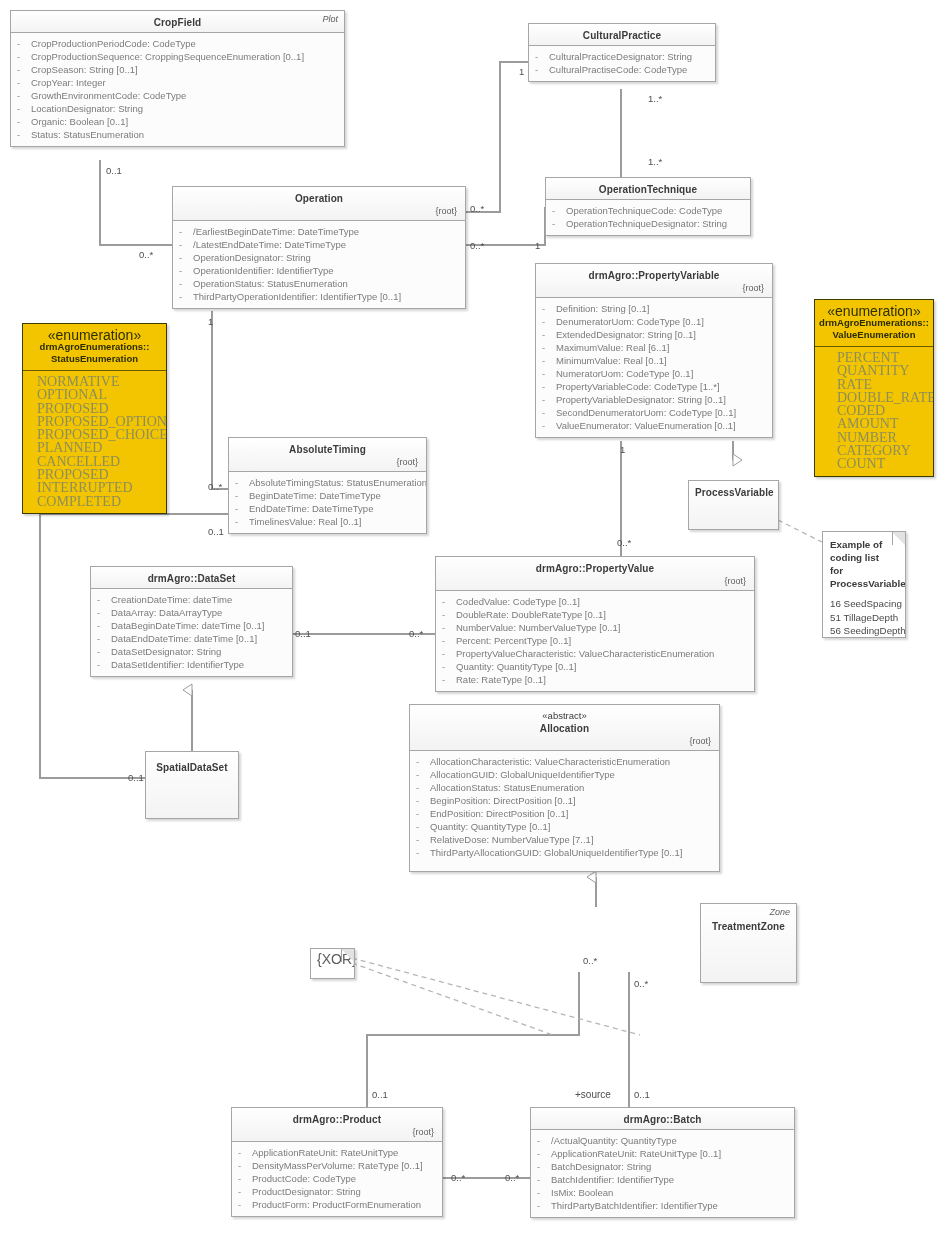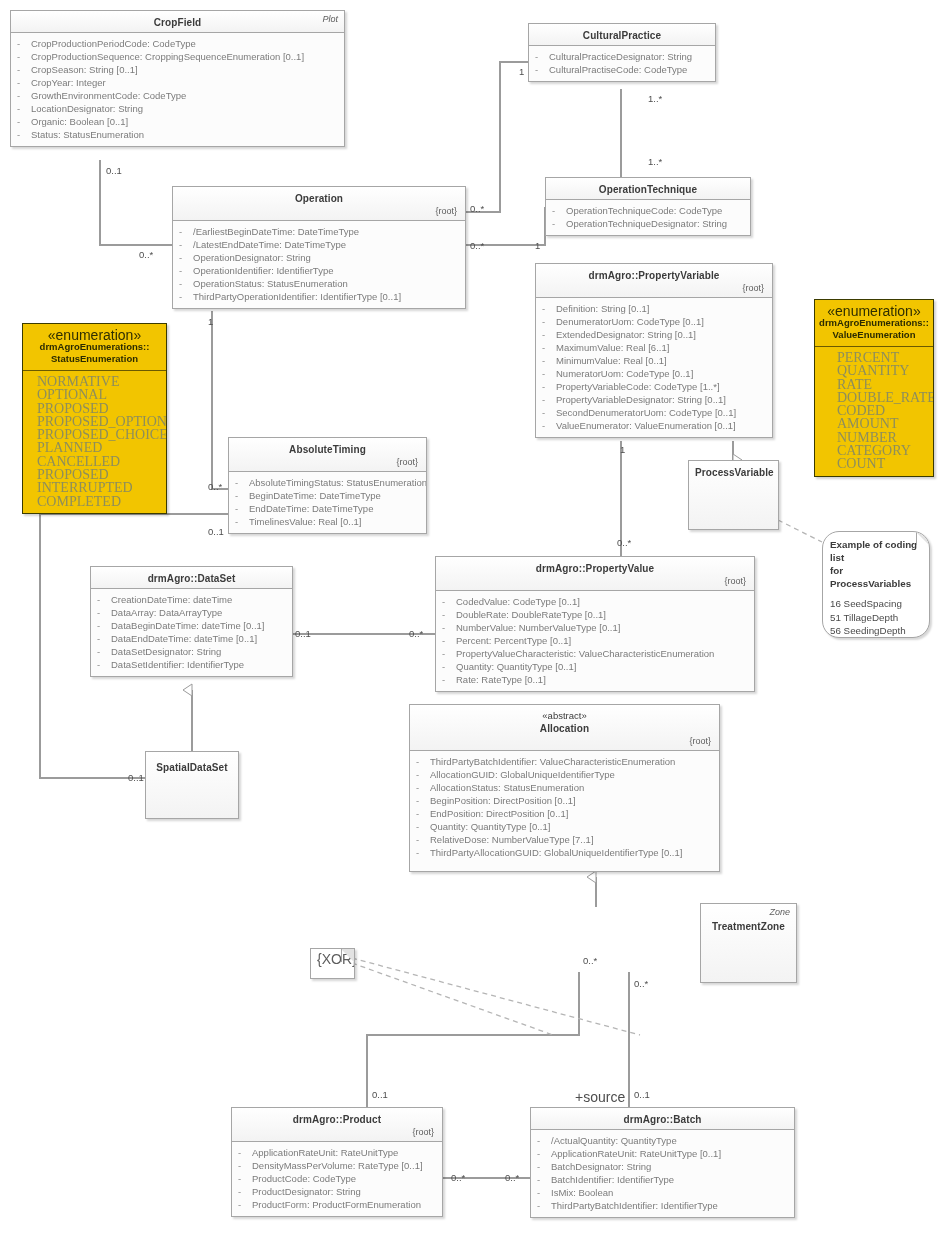--- a/index.html
+++ b/index.html
@@ -176,21 +176,21 @@
   
   .mult {
     position: absolute;
     font-size: 9.5px;
     color: #4d4d4d;
     white-space: nowrap;
     font-family: "Liberation Sans", sans-serif;
   }
   .rolelbl {
     position: absolute;
-    font-size: 14px;
+    font-size: 10px;
     color: #4d4d4d;
     white-space: nowrap;
     text-align: center;
   }
 </style>
 </head>
 <body>
 
 <div id="canvas">
 
@@ -386,21 +386,21 @@
           <span class="vis">-</span>
           <span class="sig">SecondDenumeratorUom: CodeType [0..1]</span>
         </div>
       <div class="attr">
           <span class="vis">-</span>
           <span class="sig">ValueEnumerator: ValueEnumeration [0..1]</span>
         </div>
     </div>
   </div>
 
-  <div class="uml nobody" style="left:688px; top:460px; width:91px; height:70px;">
+  <div class="uml nobody" style="left:688px; top:480px; width:91px; height:50px;">
     <div class="head" style="height:100%;">
       <div class="cname">ProcessVariable</div>
     </div>
   </div>
 
   <div class="uml" style="left:228px; top:437px; width:199px;">
     <div class="head">
       <div class="cname">AbsoluteTiming</div>
       <div class="roottag">{root}</div>
     </div>
@@ -501,21 +501,21 @@
 
   <div class="uml" style="left:401px; top:704px; width:311px;margin-left:8px;">
     <div class="head">
       <div class="stereo">«abstract»</div>
       <div class="cname">Allocation</div>
       <div class="roottag">{root}</div>
     </div>
     <div class="attrs" style="padding-bottom:12px;">
       <div class="attr">
           <span class="vis">-</span>
-          <span class="sig">ThirdPartyBatchIdentifier: ValueCharacteristicEnumeration</span>
+          <span class="sig">AllocationCharacteristic: ValueCharacteristicEnumeration</span>
         </div>
       <div class="attr">
           <span class="vis">-</span>
           <span class="sig">AllocationGUID: GlobalUniqueIdentifierType</span>
         </div>
       <div class="attr">
           <span class="vis">-</span>
           <span class="sig">AllocationStatus: StatusEnumeration</span>
         </div>
       <div class="attr">
@@ -642,21 +642,21 @@
       <div class="lit">RATE</div>
       <div class="lit">DOUBLE_RATE</div>
       <div class="lit">CODED</div>
       <div class="lit">AMOUNT</div>
       <div class="lit">NUMBER</div>
       <div class="lit">CATEGORY</div>
       <div class="lit">COUNT</div>
     </div>
   </div>
 
-  <div class="note" style="left:822px; top:531px; width:108px; height:107px;border-radius:17px;">
+  <div class="note" style="left:822px; top:531px; width:84px; height:107px;">
     <div class="fold"></div>
     <div class="fold2"></div>
     <div class="ntitle">Example of coding list</div>
     <div class="ntitle">for ProcessVariables</div>
     <div class="nspacer"></div>
     <div class="nline">16 SeedSpacing</div>
     <div class="nline">51 TillageDepth</div>
     <div class="nline">56 SeedingDepth</div>
     <div class="nline">61 WorkingHeight</div>
 

